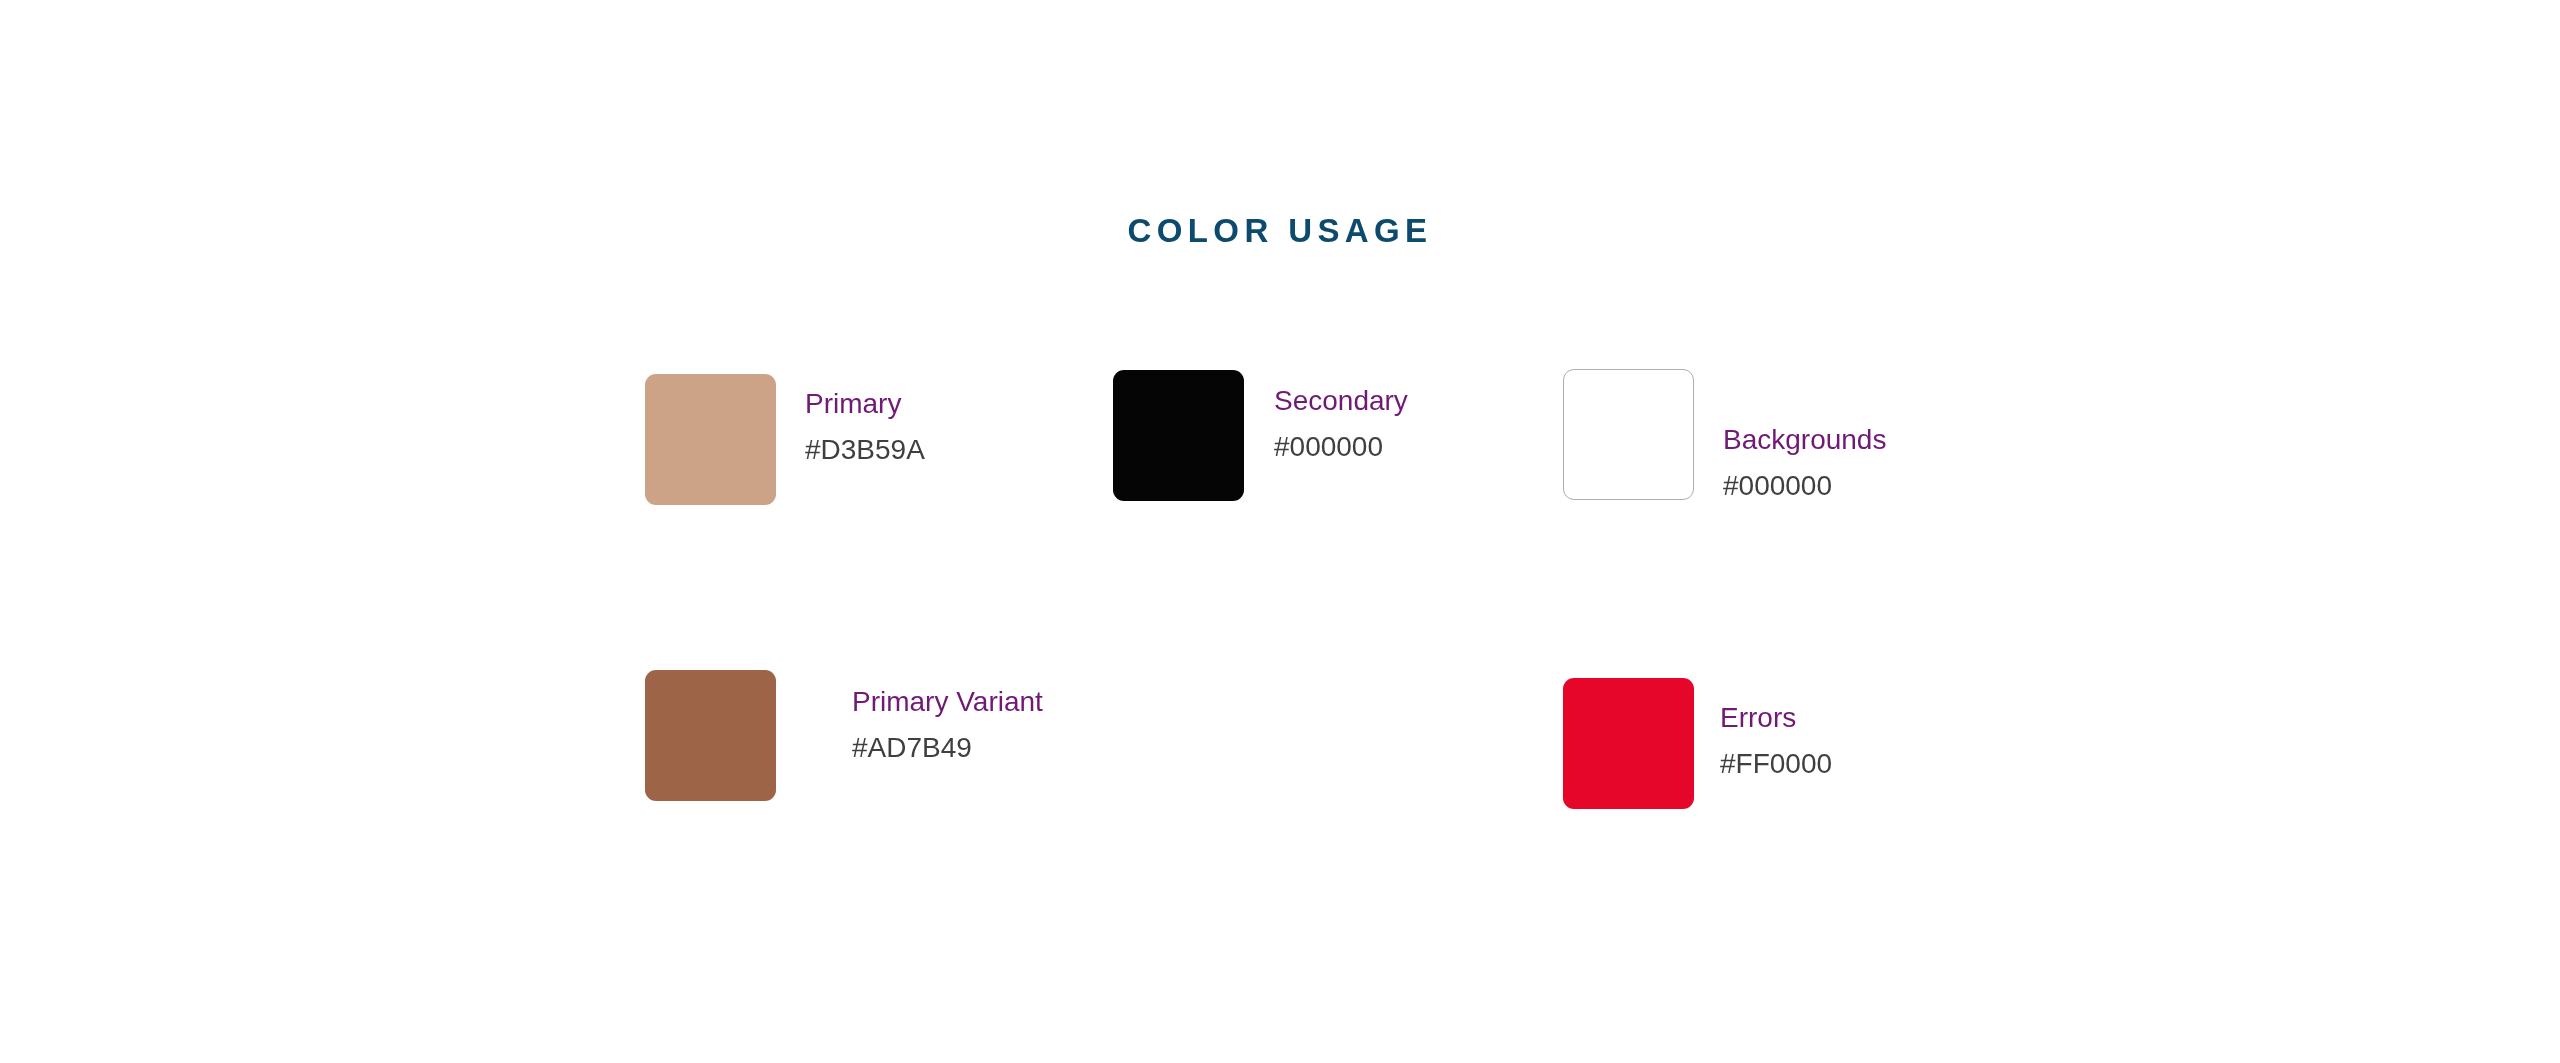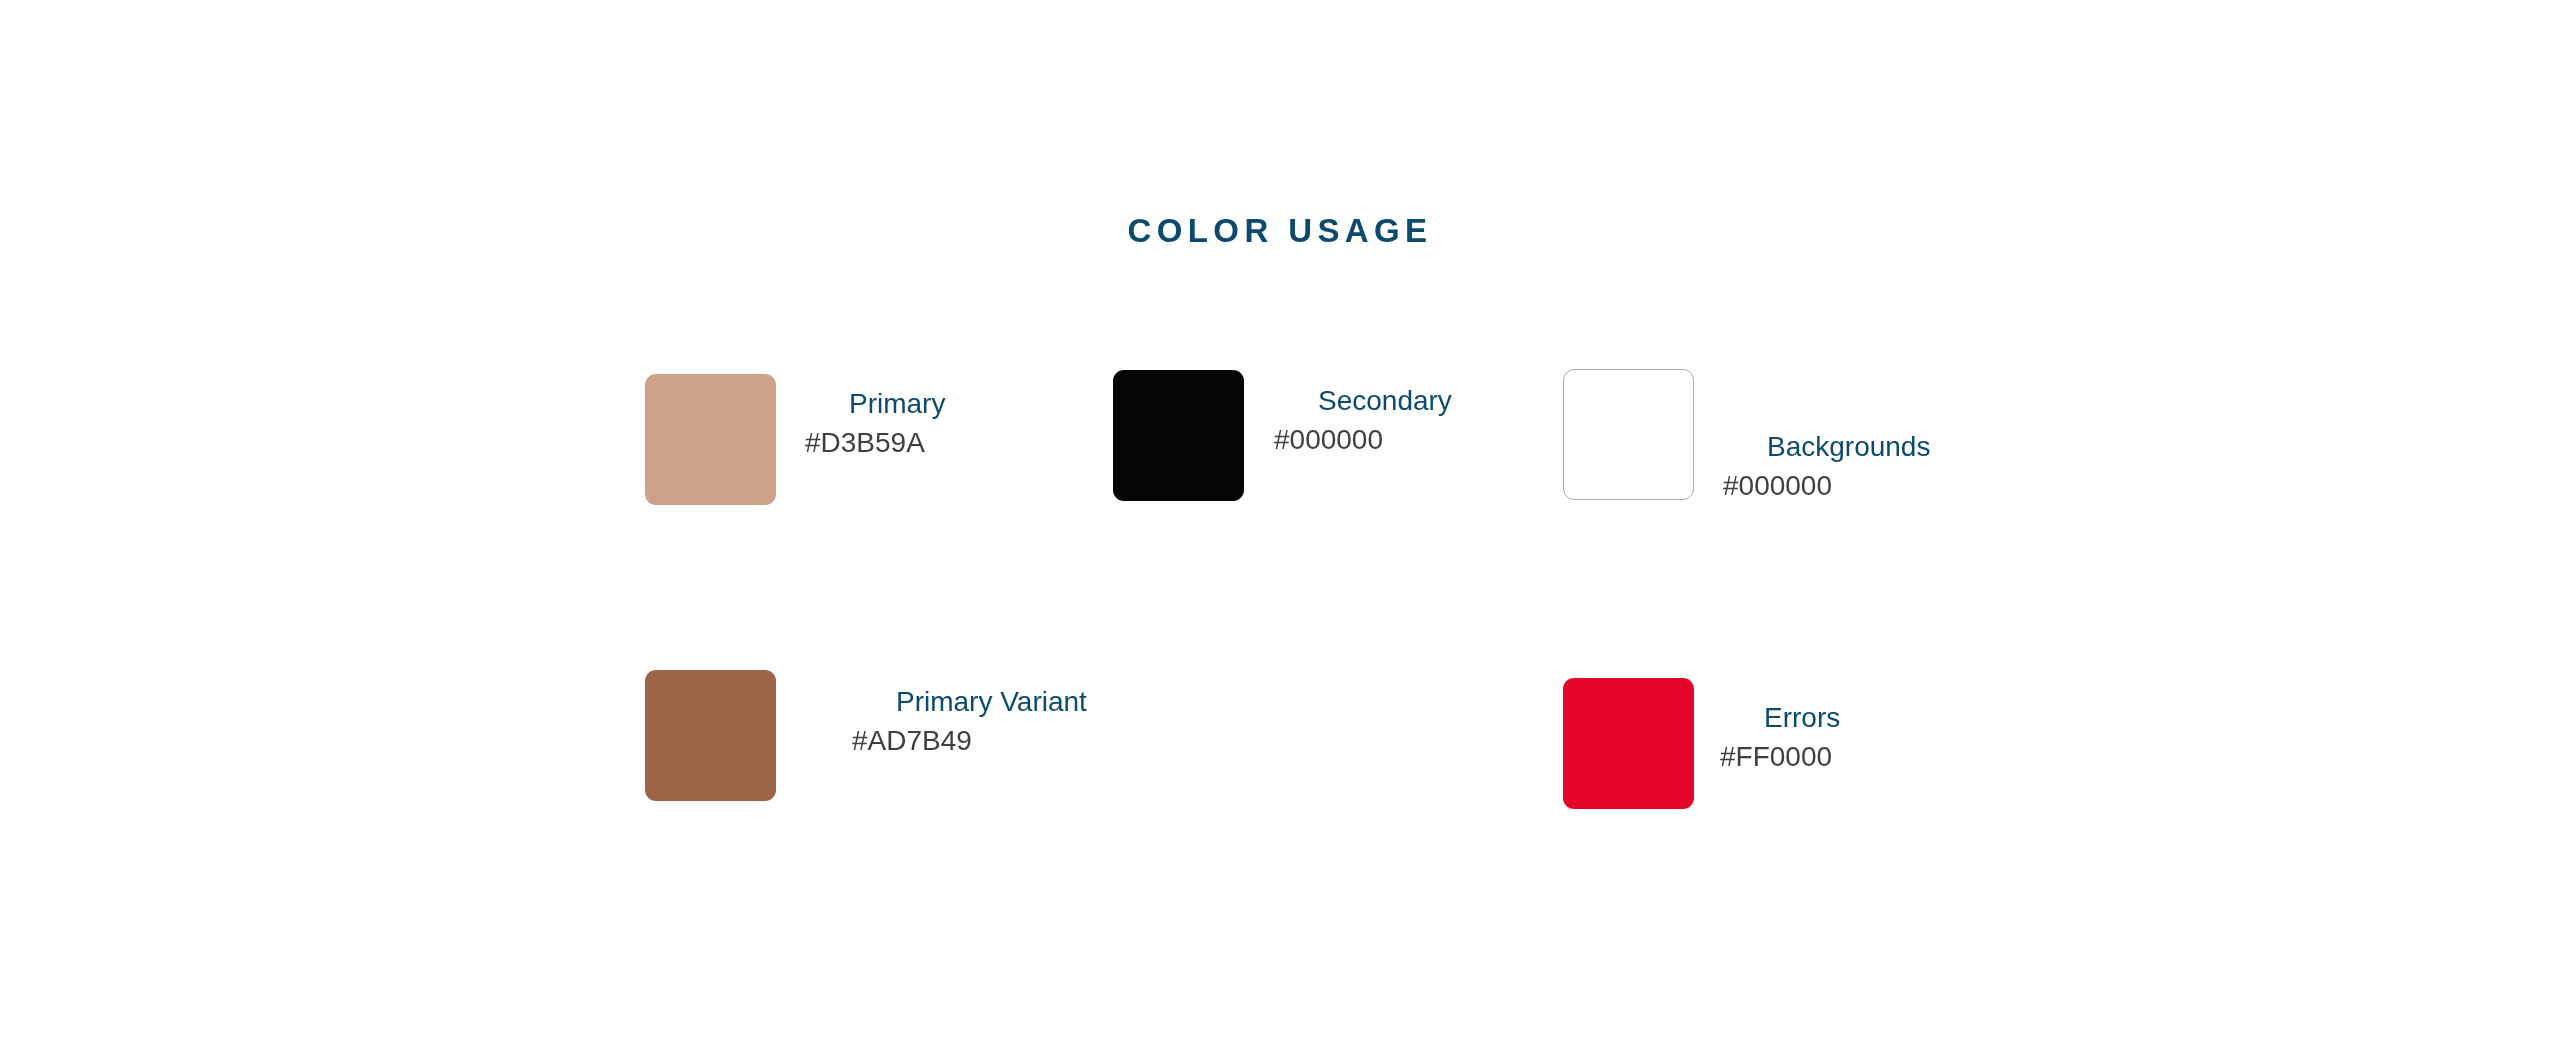--- a/index.html
+++ b/index.html
@@ -71,34 +71,33 @@
 
   .swatch-text {
     display: flex;
     flex-direction: column;
     justify-content: flex-start;
   }
 
   .swatch-name {
     font-size: 28px;
     font-weight: 400;
-    color: #0c4a6e;
+    color: #701a75;
     line-height: 1;
     white-space: nowrap;
     font-family: "Liberation Sans", sans-serif;
-    margin-left: 44px;
   }
 
   .swatch-hex {
     font-size: 28px;
     font-weight: 400;
     color: #3f3f3f;
     line-height: 1;
     white-space: nowrap;
-    margin-top: 11px;
+    margin-top: 18px;
     font-family: "Liberation Sans", sans-serif;
   }
 
   
   .col-0 { left: 0px; }
   .col-1 { left: 468px; }
   .col-2 { left: 918px; }
 
   
   .r0.col-0 { top: 8px; }

